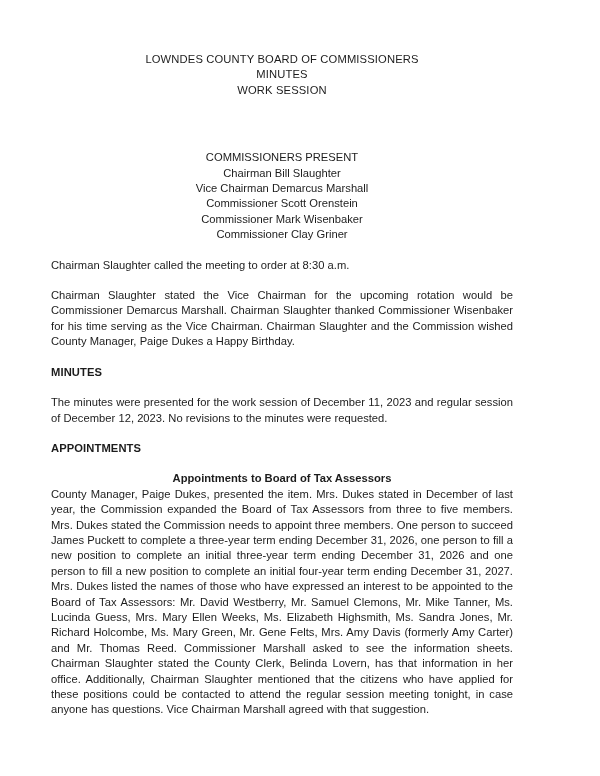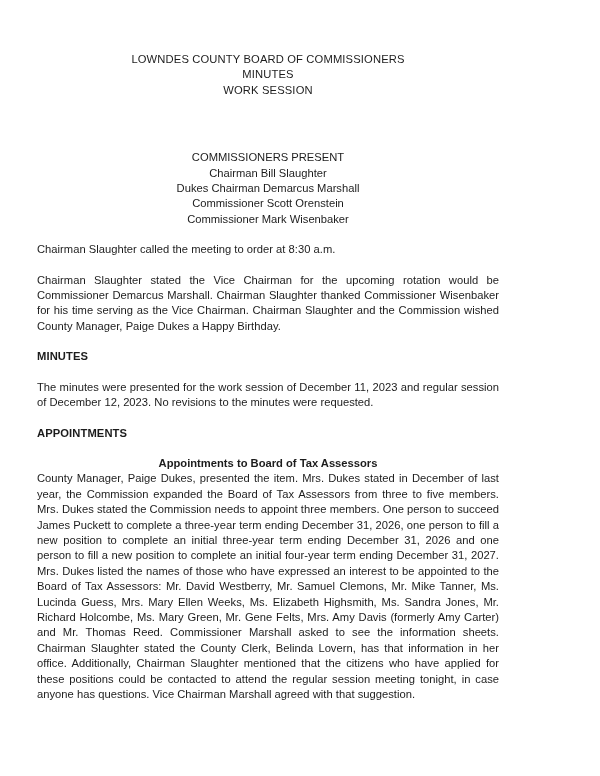--- a/index.html
+++ b/index.html
@@ -14,20 +14,21 @@
     color: #1c1c1c;
     overflow: hidden;
   }
 
   .page {
     position: relative;
     width: 536px;
     height: 776px;
     box-sizing: border-box;
     padding: 52px 37px 0 37px;
+    margin-left: 14px;
   }
 
   
   .title-block {
     text-align: center;
     font-size: 11.2px;
     line-height: 15.4px;
   }
   .title-line {
     letter-spacing: 0.15px;
@@ -81,23 +82,24 @@
     <div class="title-line">LOWNDES COUNTY BOARD OF COMMISSIONERS</div>
     <div class="title-line">MINUTES</div>
     <div class="title-line">WORK SESSION</div>
   </div>
 
   <div class="gap-present"></div>
 
   <div class="roster">
     <div>COMMISSIONERS PRESENT</div>
     <div>Chairman Bill Slaughter</div>
-    <div>Dukes Chairman Demarcus Marshall</div>
+    <div>Vice Chairman Demarcus Marshall</div>
     <div>Commissioner Scott Orenstein</div>
     <div>Commissioner Mark Wisenbaker</div>
+    <div>Commissioner Clay Griner</div>
   </div>
 
   <div class="gap-md"></div>
 
   <p class="body-text body-left para">Chairman Slaughter called the meeting to order at 8:30 a.m.</p>
 
   <div class="gap-md"></div>
 
   <p class="body-text para">Chairman Slaughter stated the Vice Chairman for the upcoming rotation would be Commissioner Demarcus Marshall.  Chairman Slaughter thanked Commissioner Wisenbaker for his time serving as the Vice Chairman.  Chairman Slaughter and the Commission wished County Manager, Paige Dukes a Happy Birthday.</p>
 

